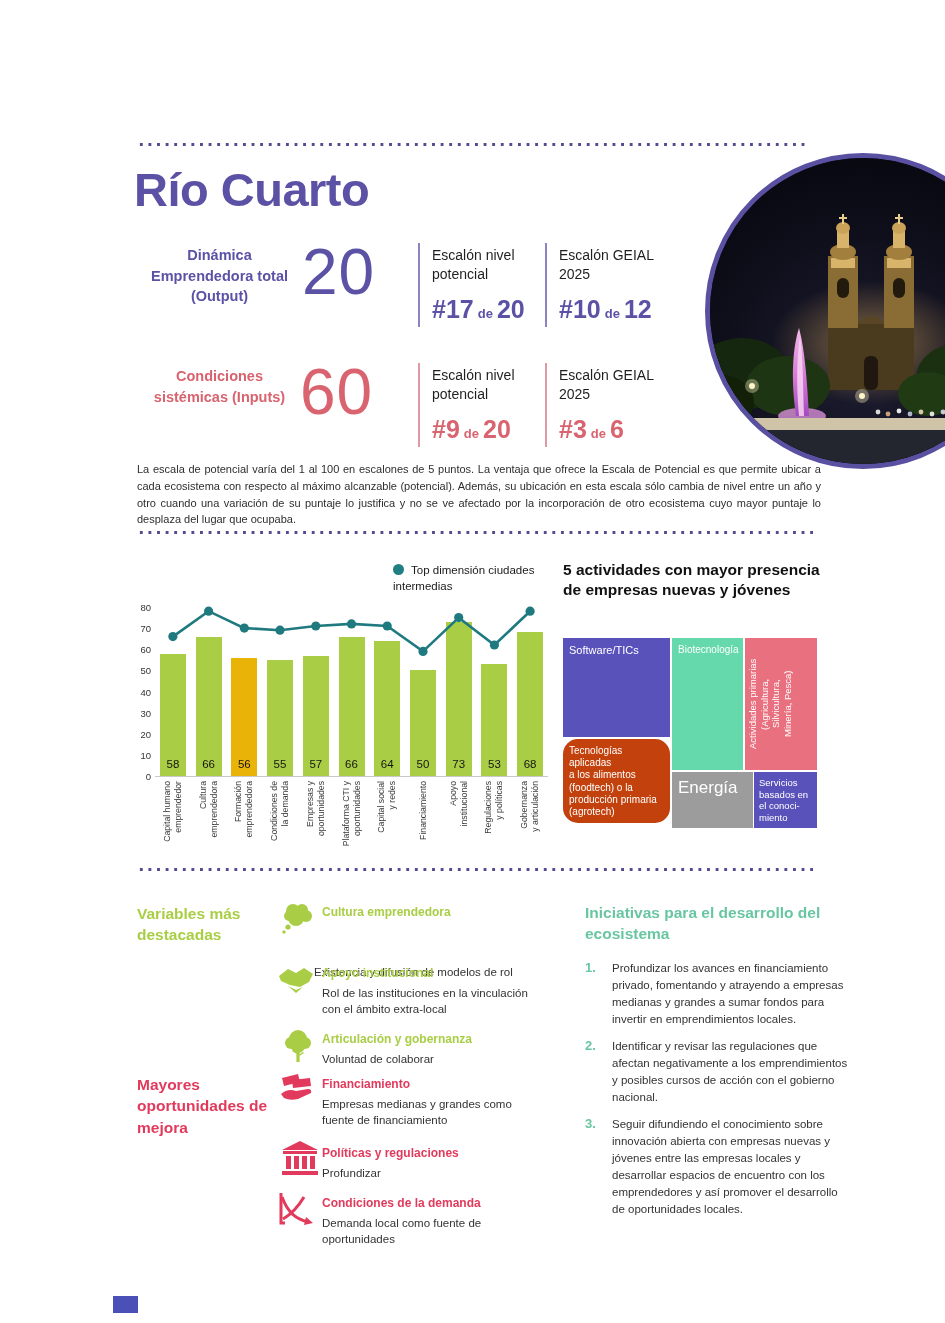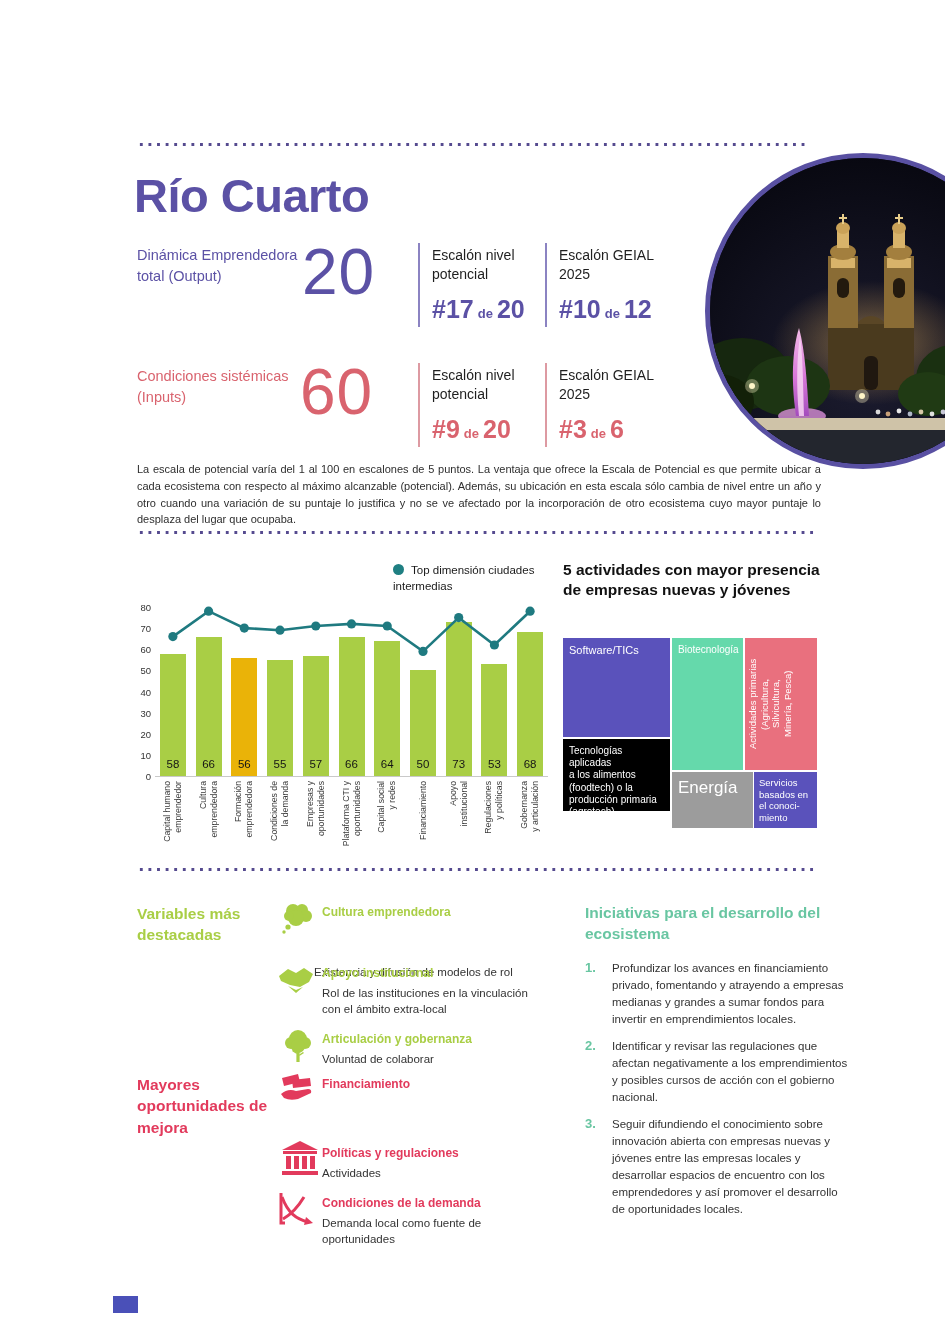--- a/index.html
+++ b/index.html
@@ -3,23 +3,23 @@
 <meta charset="utf-8">
 <style>
   html,body{margin:0;padding:0;background:#e8e8e8;}
   #page{position:relative;width:945px;height:1323px;background:#ffffff;overflow:hidden;
         font-family:"Liberation Sans",sans-serif;color:#2e2e2e;}
   .abs{position:absolute;}
   
   .dots{height:5px;background-image:radial-gradient(circle,#554a8f 1.6px,transparent 1.8px);
         background-size:8.6px 5px;background-position:0 50%;background-repeat:repeat-x;}
   
-  .page-title{left:134px;top:168px;font-size:47px;font-weight:600;color:#5b51a5;letter-spacing:-0.5px;}
-  
-  .m-label{width:165px;font-size:14.5px;font-weight:400;line-height:1.42;}
+  .page-title{left:134px;top:162px;font-size:47px;font-weight:600;color:#5b51a5;letter-spacing:-0.5px;}
+  
+  .m-label{width:165px;font-size:14.5px;font-weight:700;line-height:1.42;text-align:center;}
   .m-value{font-size:64px;font-weight:500;letter-spacing:1px;}
   .m-col{width:112px;}
   .m-col-title{font-size:14px;color:#1f1f1f;line-height:1.35;}
   .m-rank-row{margin-top:11px;white-space:nowrap;}
   .m-rank,.m-total{font-size:25px;font-weight:600;}
   .m-conn{font-size:13px;font-weight:600;margin:0 4px;}
   .purple{color:#5b51a5;}
   .pink{color:#d9636e;}
   .vline{width:2px;height:84px;}
   .vline.p{background:#8b83c2;}
@@ -40,21 +40,21 @@
   #xlabels{position:absolute;left:18px;top:219px;width:393px;height:92px;}
   .xlab{position:absolute;top:90px;width:88px;height:22px;transform:rotate(-90deg);transform-origin:0 0;
         font-size:8.7px;line-height:10.6px;color:#3a3a3a;text-align:right;white-space:pre-line;
         display:flex;flex-direction:column;justify-content:center;align-items:flex-end;}
   
   #treemap-sec{left:563px;top:560px;width:256px;}
   .tm-title{font-size:15.5px;font-weight:700;color:#111;line-height:1.3;width:262px;}
   #tm{position:absolute;left:0;top:78px;width:254px;height:190px;}
   .cell{position:absolute;color:#fff;font-size:10.5px;line-height:1.22;box-sizing:border-box;padding:6px 6px;white-space:pre-line;}
   .c-software{left:0;top:0;width:107px;height:99px;background:#5a52bb;font-size:11px;}
-  .c-foodtech{left:0;top:101px;width:107px;height:72px;background:#000000;font-size:10px;}
+  .c-foodtech{left:0;top:101px;width:107px;height:84px;background:#c2410c;font-size:10px;border-radius:15px;}
   .c-biotec{left:109px;top:0;width:71px;height:132px;background:#65d9ab;font-size:10px;}
   .c-energia{left:109px;top:134px;width:81px;height:56px;background:#9c9c9c;font-size:17px;}
   .c-activ{left:182px;top:0;width:72px;height:132px;background:#e9707e;padding:4px 2px;}
   .c-activ .vtxt{writing-mode:vertical-rl;transform:rotate(180deg);width:100%;height:100%;
         text-align:center;font-size:9.5px;line-height:11.5px;white-space:pre-line;}
   .c-servicios{left:191px;top:134px;width:63px;height:56px;background:#5a52bb;font-size:9.5px;padding:5px;}
   
   .h-sec{width:165px;font-size:15.5px;font-weight:700;line-height:1.38;}
   .green{color:#a9ce45;}
   .red{color:#e23a5c;}
@@ -337,32 +337,33 @@
   <div class="abs item-desc" style="left:322px;top:1047px;">Voluntad de colaborar</div>
 
   <div class="abs h-sec red" style="left:137px;top:1074px;">Mayores oportunidades de mejora</div>
 
   <svg class="abs icon red" viewBox="0 0 40 36" fill="currentColor" style="left:276px;top:1072px;">
     <path d="M6 6 L22 2 L24 10 L8 14 Z"></path>
       <path d="M16 8 L34 6 L35 14 L17 16 Z"></path>
     <path d="M5 22 Q12 16 20 19 L32 17 Q36 17 35 21 L22 27 Q14 29 8 26 Z"></path>
   </svg>
   <div class="abs item-title red" style="left:322px;top:1077px;">Financiamiento</div>
+  <div class="abs item-desc" style="left:322px;top:1092px;">Empresas medianas y grandes como fuente de financiamiento</div>
 
   <svg class="abs icon red" viewBox="0 0 40 36" fill="currentColor" style="left:280px;top:1141px;">
     <path d="M20 0 L38 9 L2 9 Z"></path>
       <rect x="3" y="10" width="34" height="3"></rect>
     <rect x="6" y="15" width="5" height="13"></rect>
       <rect x="14" y="15" width="5" height="13"></rect>
       <rect x="22" y="15" width="5" height="13"></rect>
       <rect x="30" y="15" width="5" height="13"></rect>
     <rect x="2" y="30" width="36" height="4"></rect>
   </svg>
   <div class="abs item-title red" style="left:322px;top:1146px;">Políticas y regulaciones</div>
-  <div class="abs item-desc" style="left:322px;top:1161px;">Actividades</div>
+  <div class="abs item-desc" style="left:322px;top:1161px;">Profundizar</div>
 
   <svg class="abs icon red" viewBox="0 0 40 36" style="left:276px;top:1191px;">
     <path d="M5 2 L5 32 L9 32" stroke="currentColor" stroke-width="3" fill="none"></path>
     <path d="M6 6 C12 22 20 28 32 31" stroke="currentColor" stroke-width="3" fill="none"></path>
     <path d="M28 6 C22 16 14 24 7 28" stroke="currentColor" stroke-width="3" fill="none"></path>
     <path d="M30 26 L37 32 L28 34 Z" fill="currentColor"></path>
   </svg>
   <div class="abs item-title red" style="left:322px;top:1196px;">Condiciones de la demanda</div>
   <div class="abs item-desc" style="left:322px;top:1211px;">Demanda local como fuente de oportunidades</div>
 

